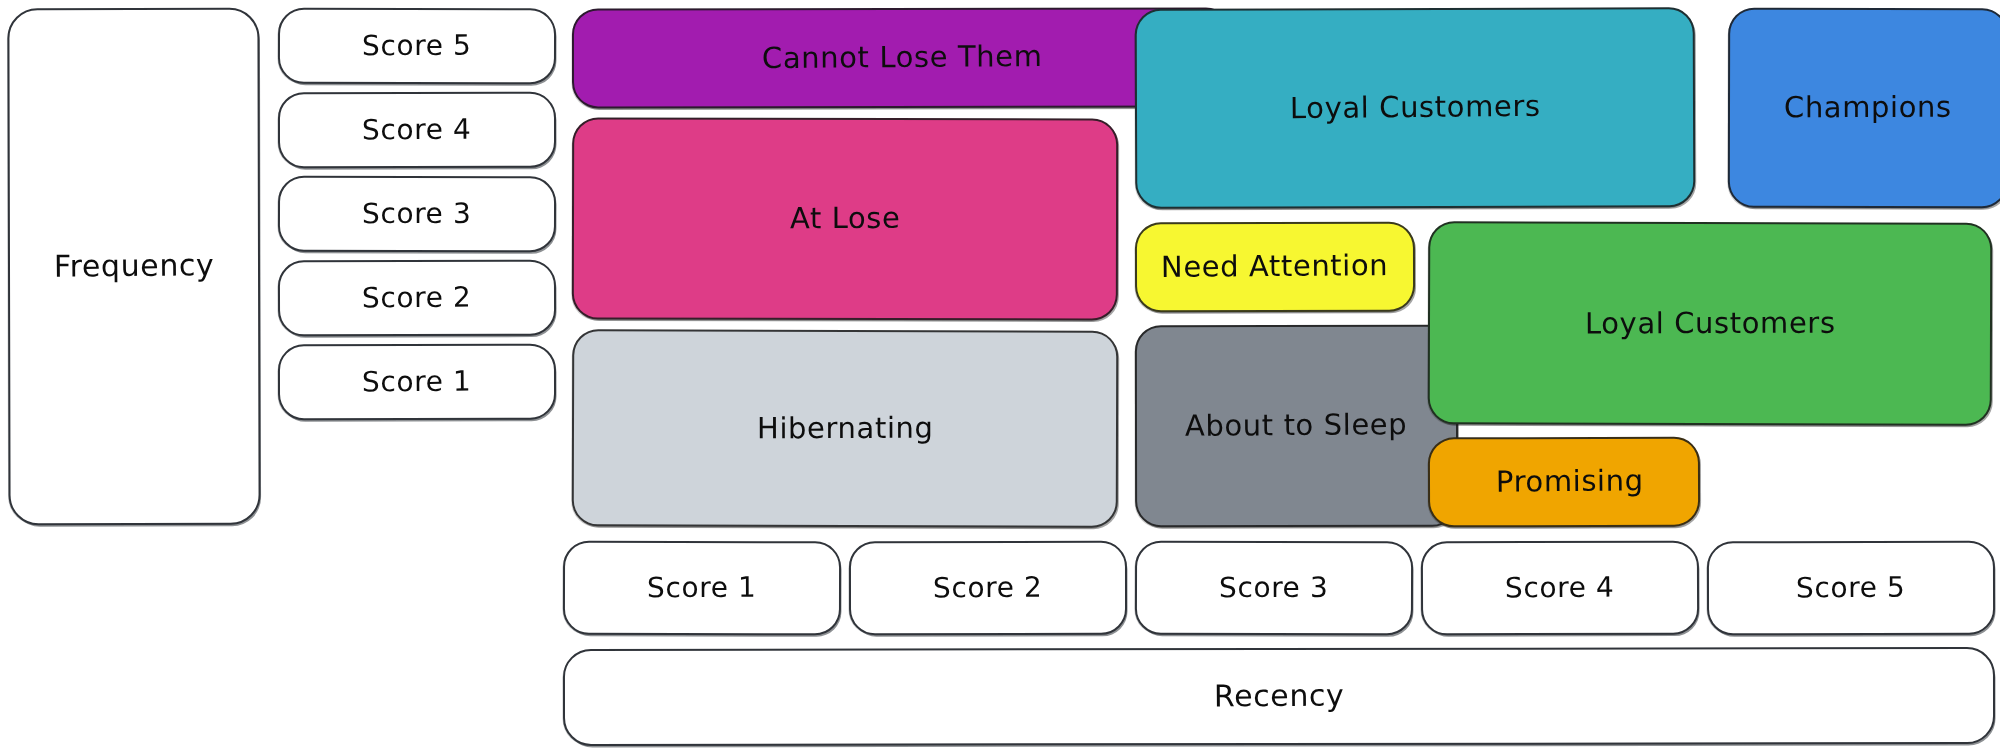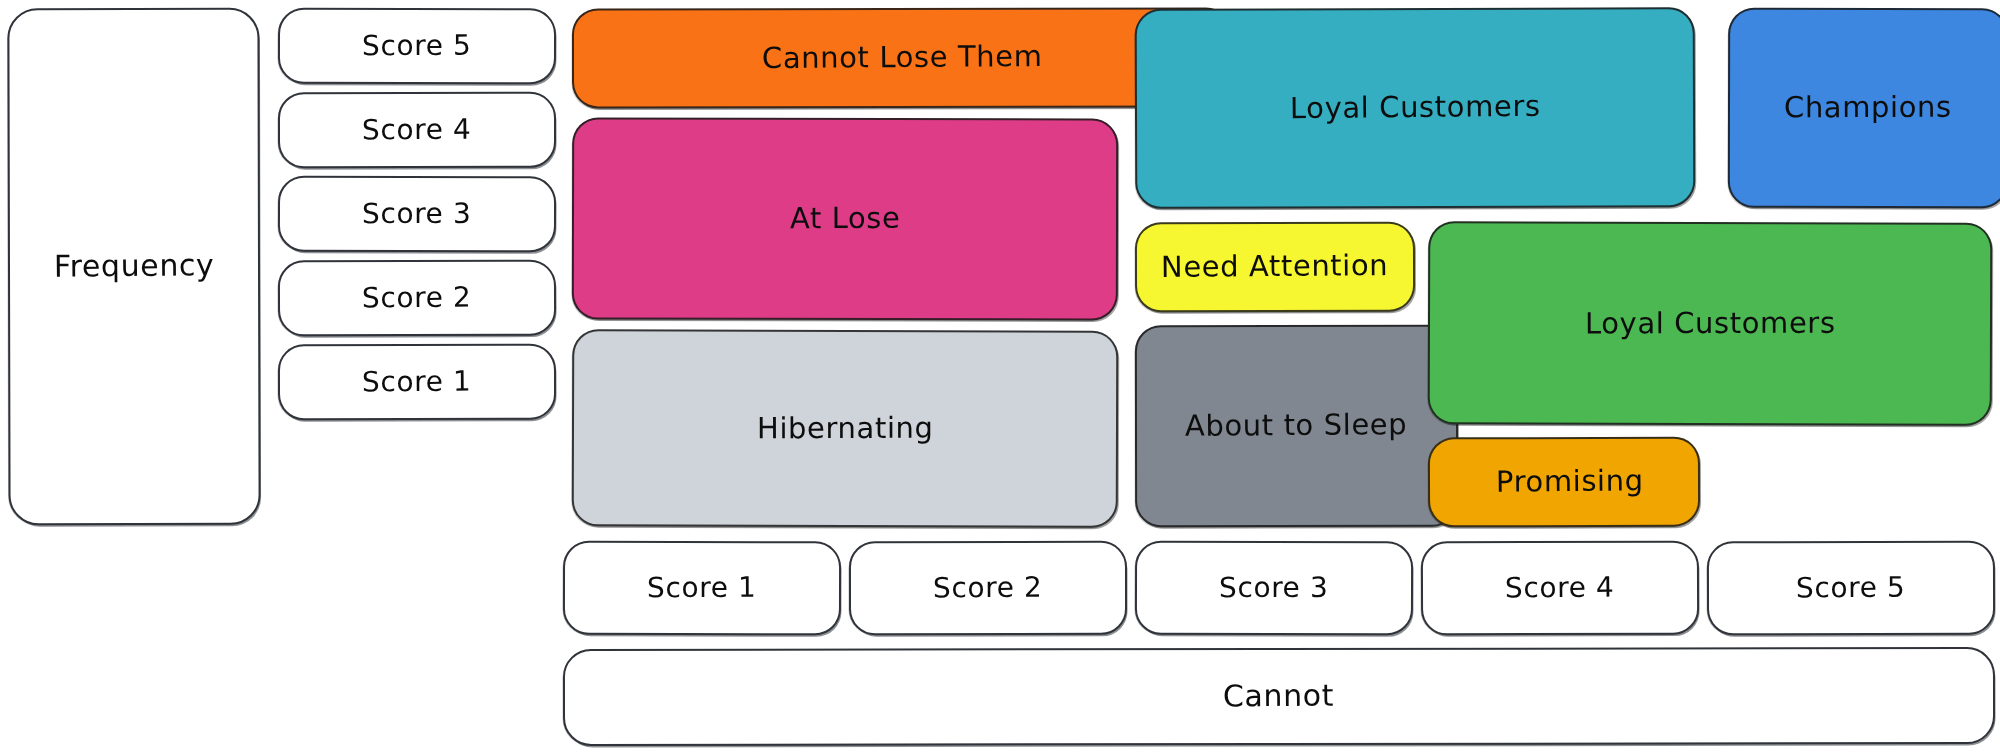--- a/index.html
+++ b/index.html
@@ -88,21 +88,21 @@
   <div class="box plain j4 score-label" style="left:278px; top:176px; width:278px; height:76px;">
     <span class="label">Score 3</span>
   </div>
   <div class="box plain j5 score-label" style="left:278px; top:260px; width:278px; height:76px;">
     <span class="label">Score 2</span>
   </div>
   <div class="box plain j1 score-label" style="left:278px; top:344px; width:278px; height:76px;">
     <span class="label">Score 1</span>
   </div>
 
-  <div class="box filled j3 seg-label" style="left:572px; top:8px; width:660px; height:100px; background:#f97316;">
+  <div class="box filled j3 seg-label" style="left:572px; top:8px; width:660px; height:100px; background:#a21caf;">
     <span class="label">Cannot Lose Them</span>
   </div>
 
   <div class="box filled j2 seg-label" style="left:572px; top:118px; width:546px; height:202px; background:#de3c87;">
     <span class="label">At Lose</span>
   </div>
 
   <div class="box filled j4 seg-label" style="left:572px; top:330px; width:546px; height:197px; background:#ced4da;">
     <span class="label">Hibernating</span>
   </div>
@@ -142,16 +142,16 @@
     <span class="label">Score 3</span>
   </div>
   <div class="box plain j5 score-label" style="left:1421px; top:541px; width:278px; height:94px;">
     <span class="label">Score 4</span>
   </div>
   <div class="box plain j1 score-label" style="left:1707px; top:541px; width:288px; height:94px;">
     <span class="label">Score 5</span>
   </div>
 
   <div class="box plain j3 axis-label" style="left:563px; top:648px; width:1432px; height:97px; border-radius:28px;">
-    <span class="label">Cannot</span>
+    <span class="label">Recency</span>
   </div>
 
 </div>
 
 </body></html>

